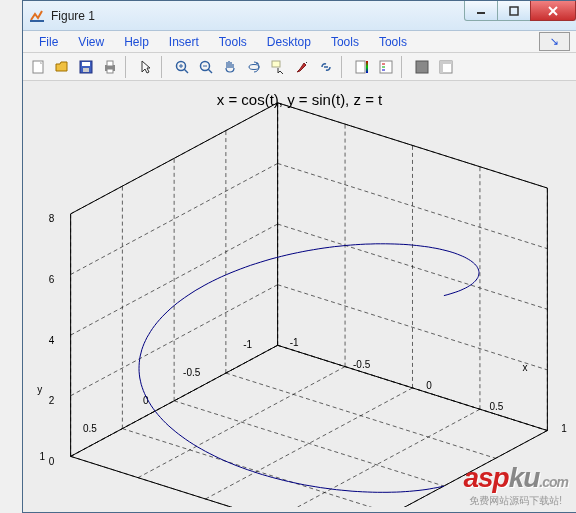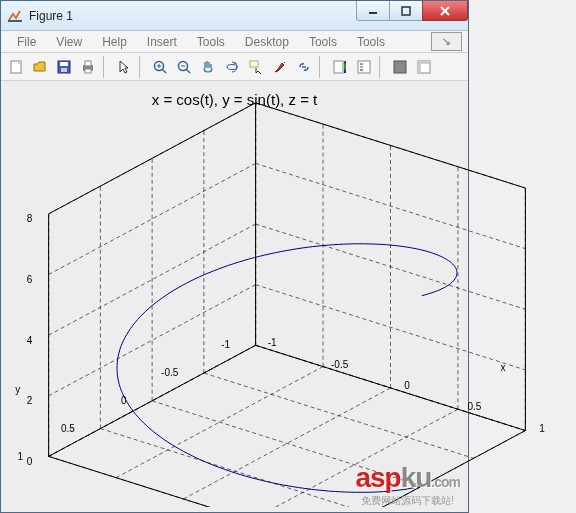--- a/index.html
+++ b/index.html
@@ -1,38 +1,38 @@
 <!DOCTYPE html>
 <html><head>
 <meta charset="utf-8">
 <style>
   * { box-sizing: border-box; margin: 0; padding: 0; }
   body { font-family: "Segoe UI", Tahoma, sans-serif; font-size: 12px; background: #f0f0f0; width: 576px; height: 513px; overflow: hidden; }
-  .window { width: 469px; height: 513px; border: 1px solid #4a6a8a; background: #fff; display: flex; flex-direction: column; }
+  .window { width: 555px; height: 513px; border: 1px solid #4a6a8a; background: #fff; display: flex; flex-direction: column; margin-left: 22px; }
   .titlebar { height: 30px; background: linear-gradient(#eaf3fb, #d7e8f7); display: flex; align-items: center; padding-left: 6px; border-bottom: 1px solid #b0c4d8; }
   .titlebar .app-icon { width: 16px; height: 16px; margin-right: 6px; }
   .titlebar .title-text { flex: 1; color: #222; }
   .winbtns { display: flex; height: 100%; }
   .winbtn { width: 34px; height: 20px; margin-top: 0; border: 1px solid #8aa; border-top: none; display: flex; align-items: center; justify-content: center; font-size: 10px; margin-left: -1px; }
   .winbtn.min { background: linear-gradient(#f4f9fe,#cfe4f6); border-radius: 0 0 0 3px; }
   .winbtn.max { background: linear-gradient(#f4f9fe,#cfe4f6); }
   .winbtn.close { background: linear-gradient(#f08080,#c93030); color: #fff; border-radius: 0 0 3px 0; border-color:#a03030; width: 46px; }
   .menubar { height: 22px; display: flex; align-items: center; padding: 0 6px; background: #f4f4f4; border-bottom: 1px solid #d0d0d0; }
-  .menubar span { padding: 2px 10px; color: #737373; }
+  .menubar span { padding: 2px 10px; color: #1d4ed8; }
   .menubar .spacer { flex: 1; }
   .dock-icon { font-size: 11px; color: #444; border:1px solid #999; padding:0 2px; background:#eee; }
   .toolbar { height: 28px; display: flex; align-items: center; padding: 2px 4px; background: #f4f4f4; border-bottom: 1px solid #d0d0d0; gap: 2px; }
   .tbtn { width: 22px; height: 22px; display: flex; align-items: center; justify-content: center; border: 1px solid transparent; }
   .tsep { width: 6px; height: 22px; border-left: 1px solid #bbb; margin: 0 2px; }
   .plot-area { flex: 1; background: #ededed; position: relative; }
   .plot-panel { position: absolute; inset: 6px; background: #ededed; }
   .chart-title { text-align: center; font-size: 15px; color: #000; padding-top: 4px; }
   svg.axes { position: absolute; left: 0; top: 0; }
   .watermark { position: absolute; right: 8px; bottom: 4px; font-size: 10px; color: #999; text-align: center; }
-  .watermark .wm-main { font-family: Arial; font-weight: bold; font-size: 28px; color: #d02020; letter-spacing: -1px; text-shadow: 1px 1px 0 #fff; }
+  .watermark .wm-main { font-family: Arial; font-weight: bold; font-style: italic; font-size: 28px; color: #d02020; letter-spacing: -1px; text-shadow: 1px 1px 0 #fff; }
   .watermark .wm-main .k { color: #888; }
 </style>
 </head>
 <body>
 
 <div class="window">
 
   <div class="titlebar">
     <span class="app-icon">
       <svg viewBox="0 0 16 16">

